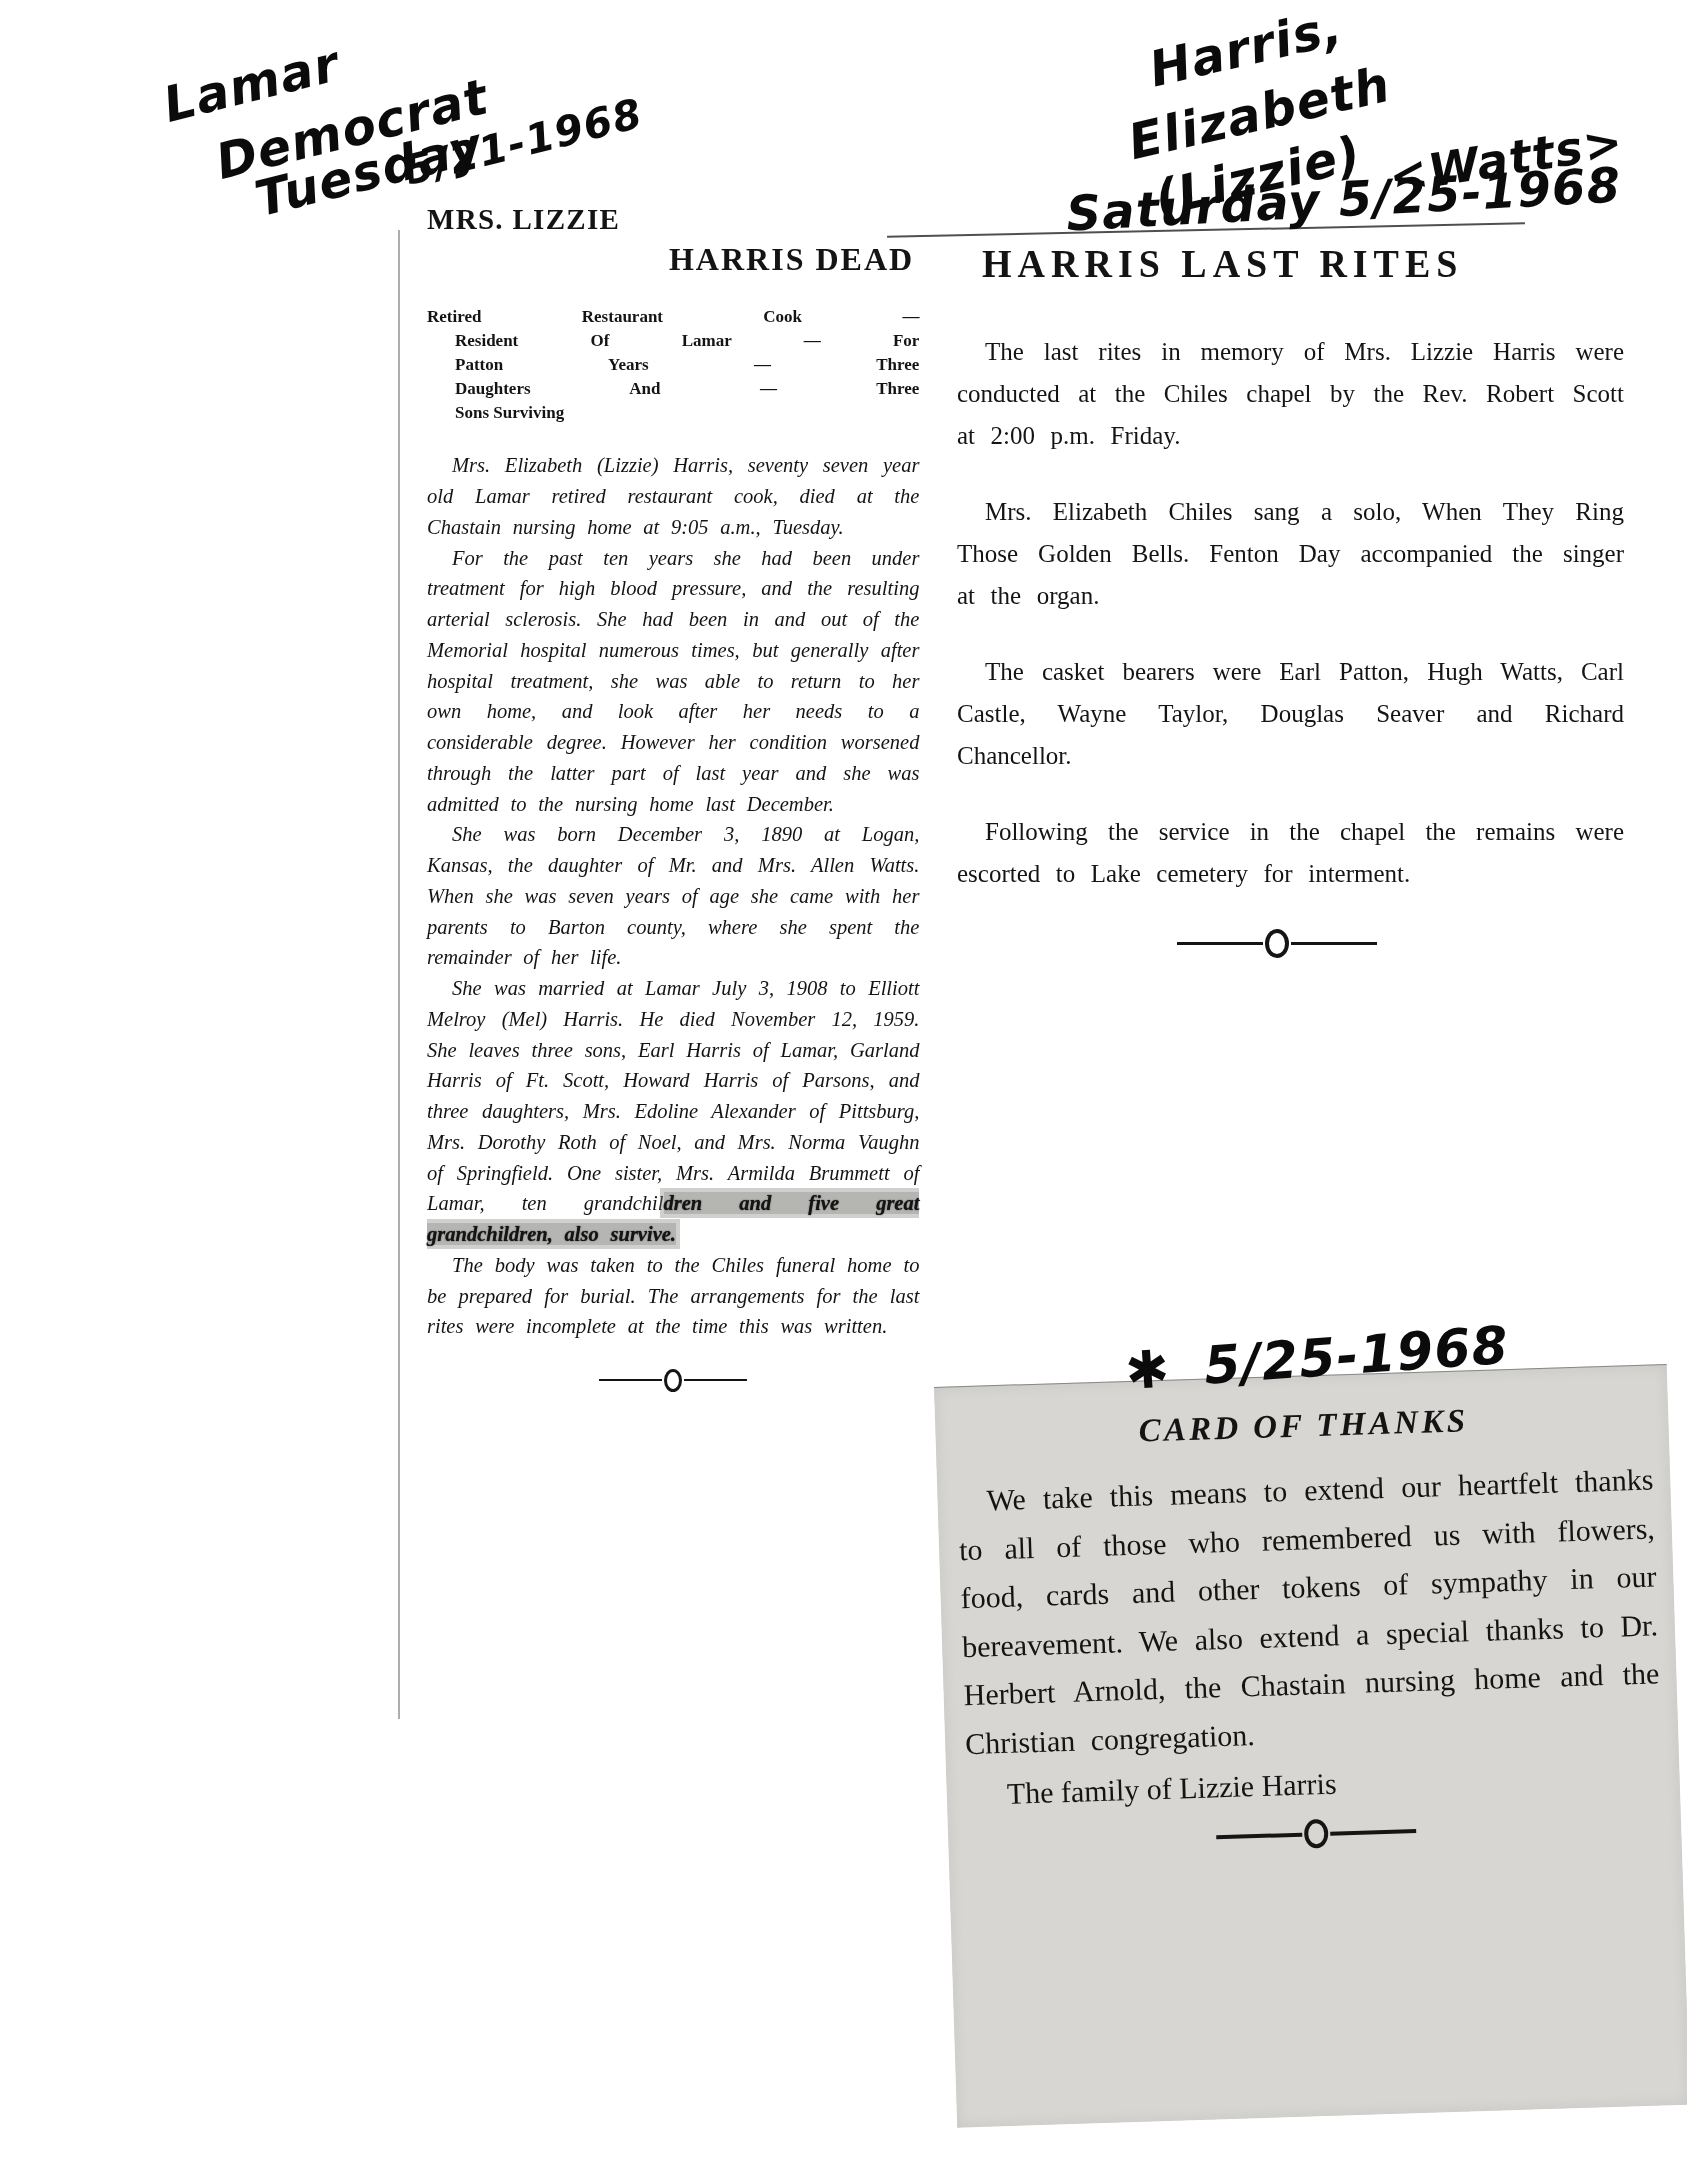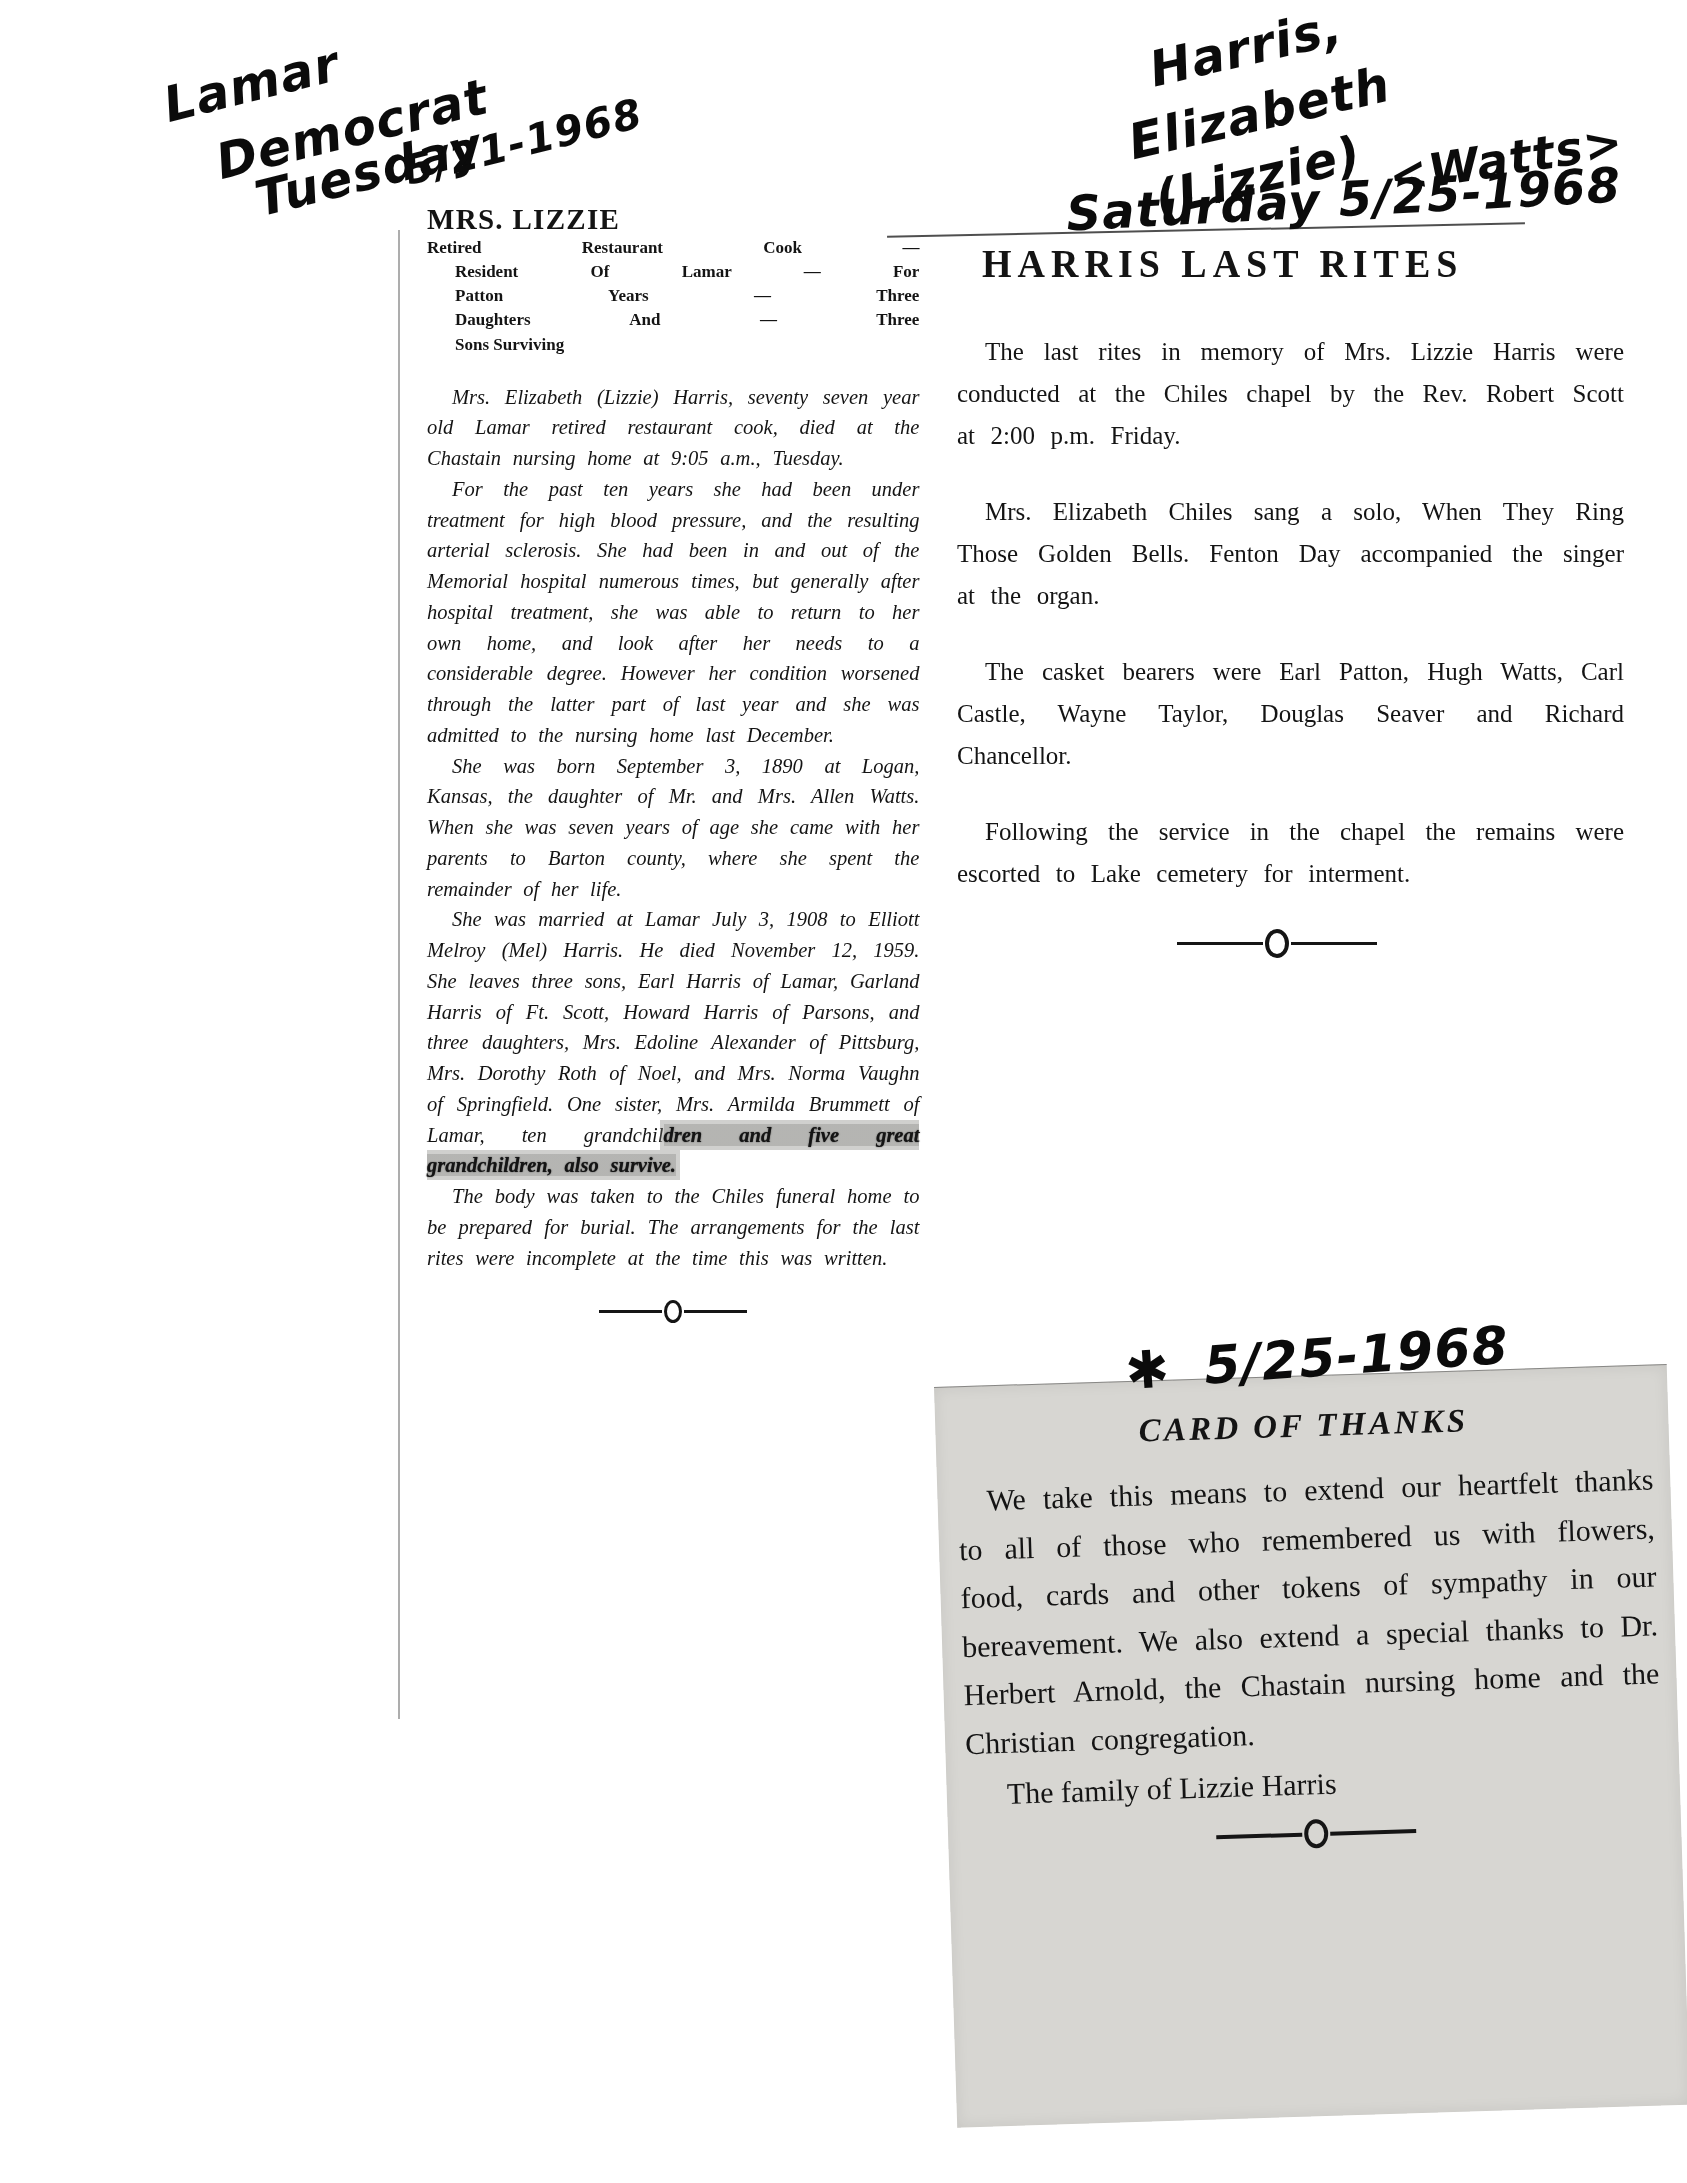--- a/index.html
+++ b/index.html
@@ -71,31 +71,32 @@
 <div>
   <span class="hand" style="left:1148px;top:20px;font-size:49px;transform:rotate(-13deg);">Harris,</span>
   <span class="hand" style="left:1126px;top:85px;font-size:49px;transform:rotate(-13deg);">Elizabeth</span>
   <span class="hand" style="left:1153px;top:148px;font-size:49px;transform:rotate(-13deg);">(Lizzie)</span>
   <span class="hand" style="left:1388px;top:132px;font-size:46px;transform:rotate(-9deg);">&lt;Watts&gt;</span>
   <span class="hand" style="left:1066px;top:171px;font-size:48px;transform:rotate(-3deg);">Saturday 5/25-1968</span>
 </div>
 
 <div class="clip clip-obit">
   <div class="obit-head-top">MRS. LIZZIE</div>
+  <div class="obit-head-bottom">HARRIS DEAD</div>
   <div class="obit-subhead">
       <div class="subline">Retired Restaurant Cook —</div>
       <div class="subline ind">Resident Of Lamar — For</div>
       <div class="subline ind">Patton Years — Three</div>
       <div class="subline ind">Daughters And — Three</div>
       <div class="subline ind">Sons Surviving</div>
     </div>
   <div class="obit-body">
       <p class="para"><span>Mrs. Elizabeth (Lizzie) Harris, seventy seven year old Lamar retired restaurant cook, died at the Chastain nursing home at 9:05 a.m., Tuesday.</span></p>
       <p class="para"><span>For the past ten years she had been under treatment for high blood pressure, and the resulting arterial sclerosis. She had been in and out of the Memorial hospital numerous times, but generally after hospital treatment, she was able to return to her own home, and look after her needs to a considerable degree. However her condition worsened through the latter part of last year and she was admitted to the nursing home last December.</span></p>
-      <p class="para"><span>She was born September 3, 1890 at Logan, Kansas, the daughter of Mr. and Mrs. Allen Watts. When she was seven years of age she came with her parents to Barton county, where she spent the remainder of her life.</span></p>
+      <p class="para"><span>She was born December 3, 1890 at Logan, Kansas, the daughter of Mr. and Mrs. Allen Watts. When she was seven years of age she came with her parents to Barton county, where she spent the remainder of her life.</span></p>
       <p class="para"><span>She was married at Lamar July 3, 1908 to Elliott Melroy (Mel) Harris. He died November 12, 1959. She leaves three sons, Earl Harris of Lamar, Garland Harris of Ft. Scott, Howard Harris of Parsons, and three daughters, Mrs. Edoline Alexander of Pittsburg, Mrs. Dorothy Roth of Noel, and Mrs. Norma Vaughn of Springfield. One sister, Mrs. Armilda Brummett of Lamar, ten grandchil</span><span class="smudge">dren and five great grandchildren, also survive.</span></p>
       <p class="para"><span>The body was taken to the Chiles funeral home to be prepared for burial. The arrangements for the last rites were incomplete at the time this was written.</span></p>
     </div>
   <div class="orn small">
     <span class="bar"></span>
     <span class="ring"></span>
     <span class="bar"></span>
   </div>
 </div>
 

